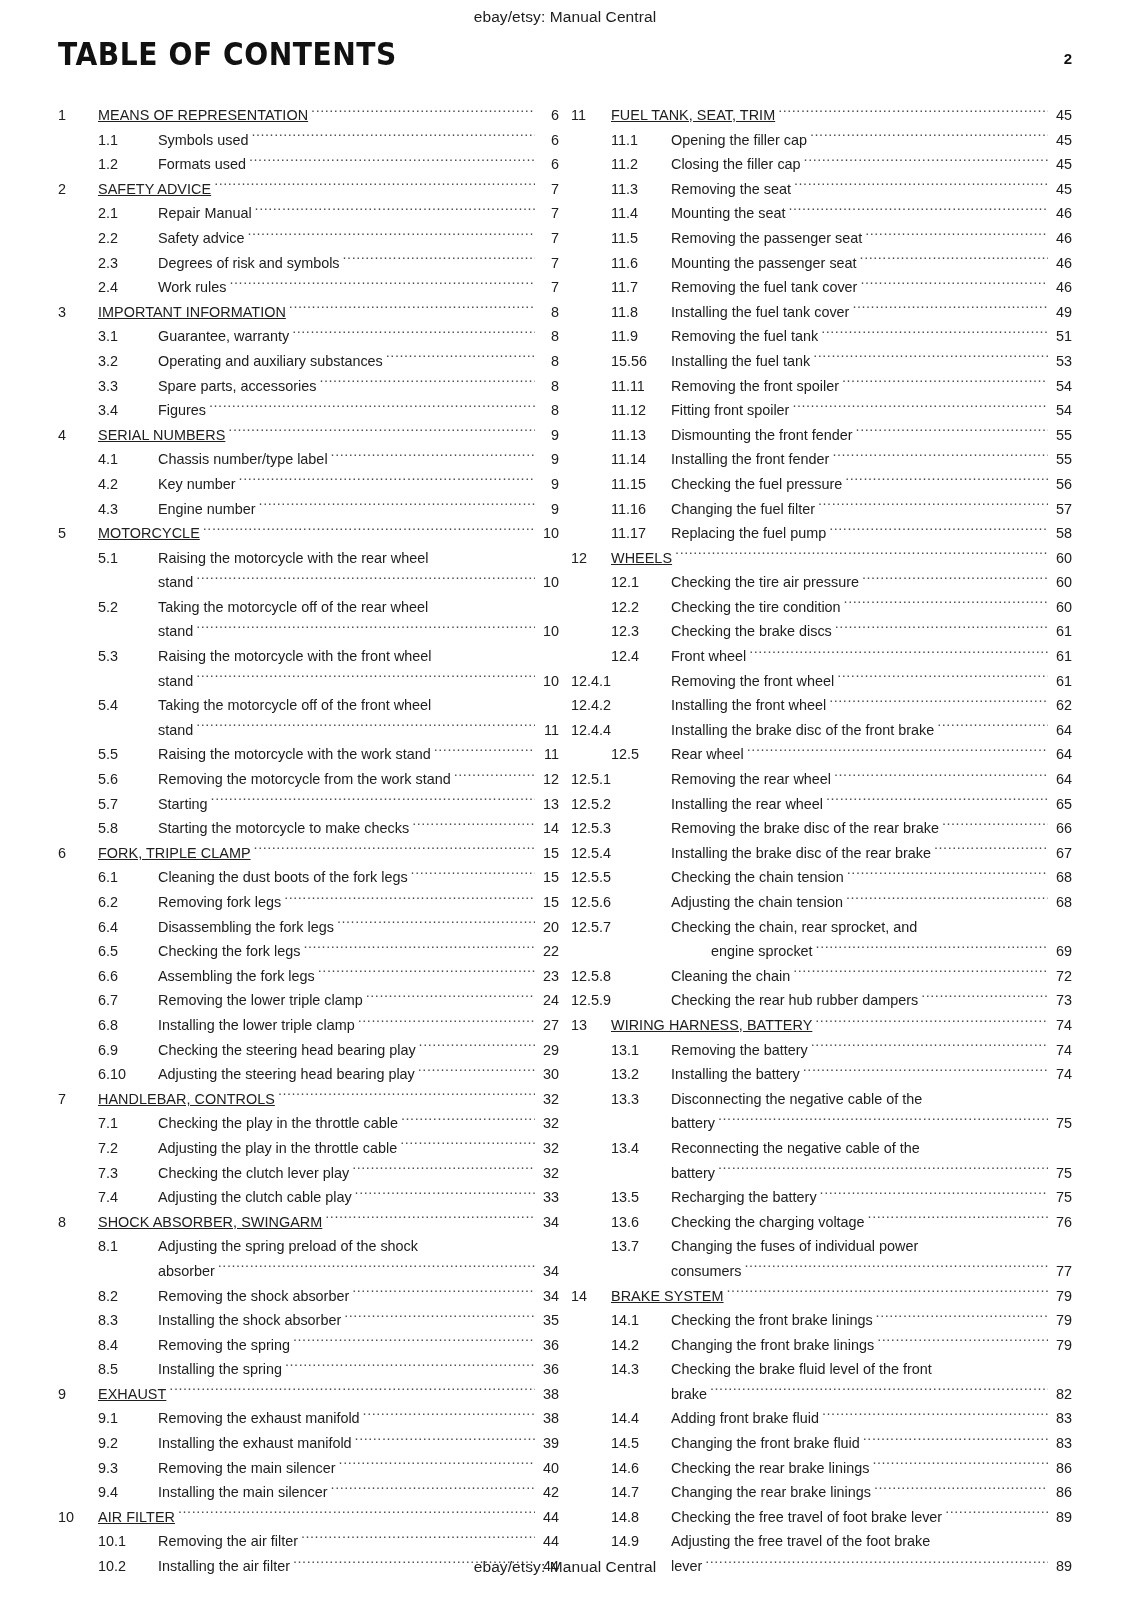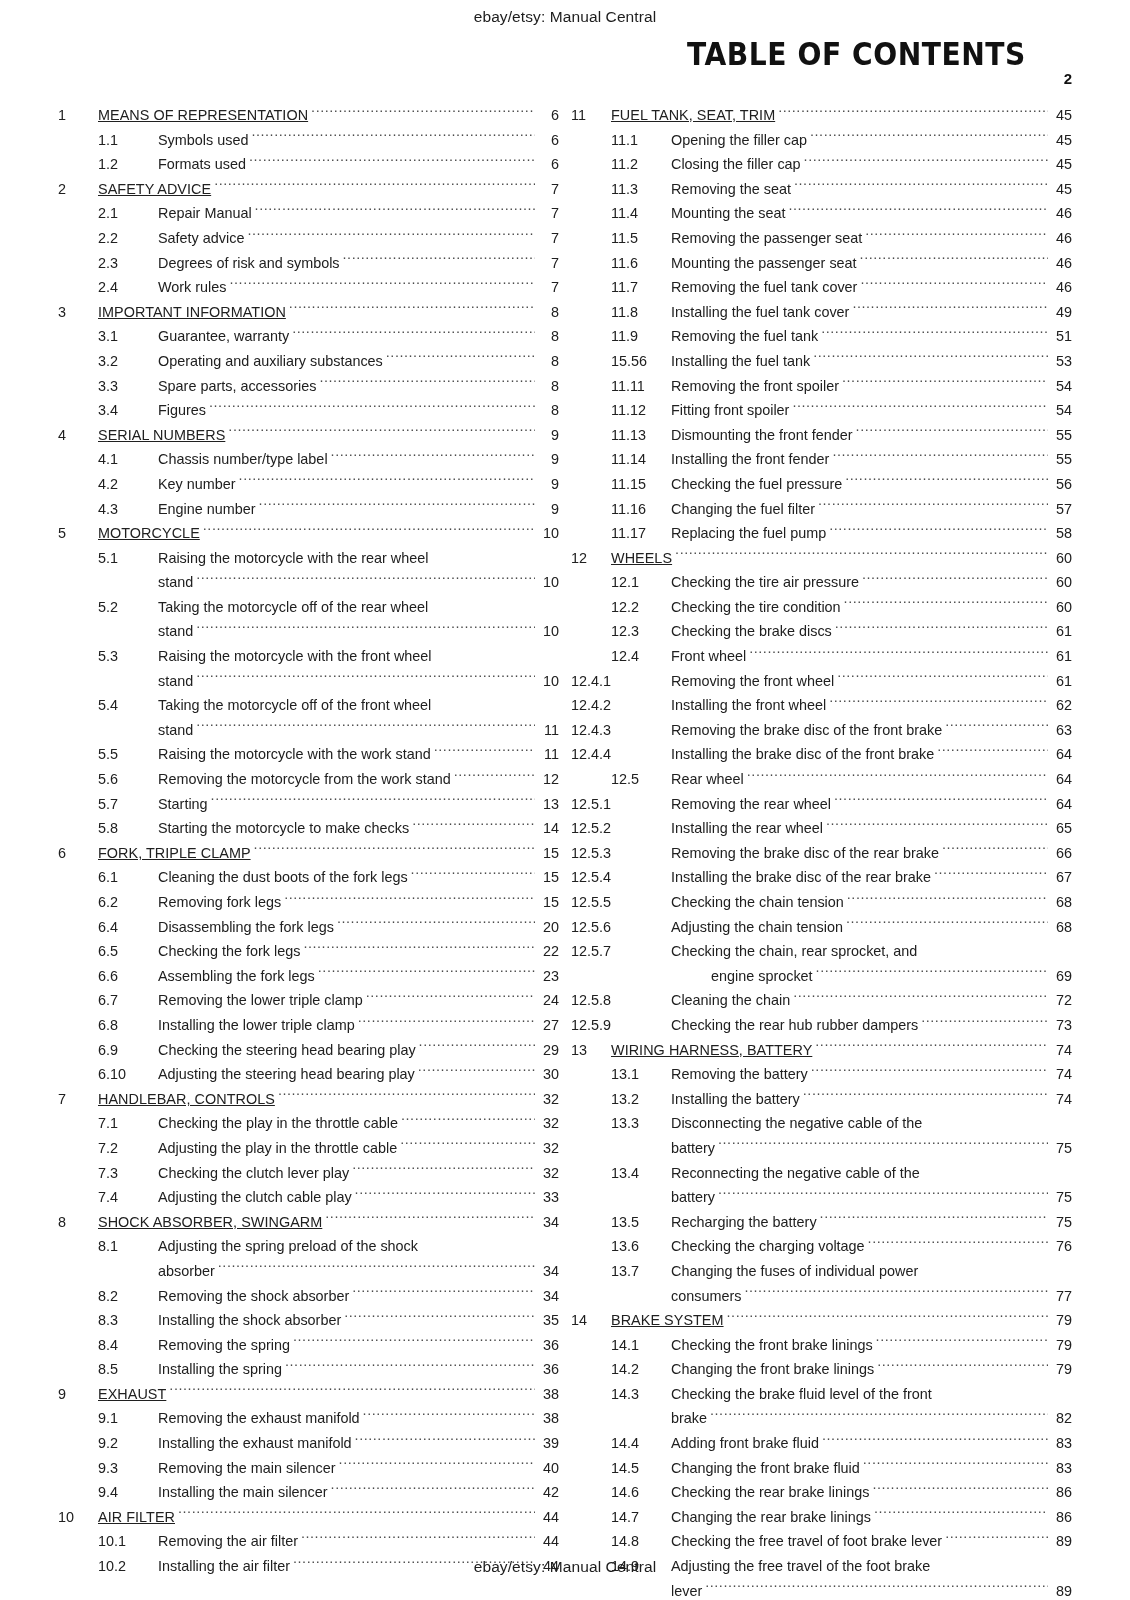--- a/index.html
+++ b/index.html
@@ -18,21 +18,21 @@
     text-align:center; font-size:15.5px; color:#1d1d1d; letter-spacing:.1px;
   }
   .runfoot {
     position:absolute; bottom:24px; left:0; width:1130px;
     text-align:center; font-size:15.5px; color:#1d1d1d; letter-spacing:.1px;
   }
 
   
   .titlerow {
     position:absolute; top:38px; left:58px; width:1014px;
-    display:flex; align-items:flex-end; justify-content:space-between;flex-direction:column;
+    display:flex; align-items:flex-end; justify-content:space-between;
   }
   .doc-title {
     font-family:"DejaVu Sans", sans-serif;
     font-weight:700; font-size:32px; line-height:1;
     letter-spacing:.6px; color:#111;
     transform:scaleX(.88); transform-origin:left bottom;
   }
   .folio { font-size:15px; font-weight:700; color:#111; padding-bottom:3px; }
 
   
@@ -749,28 +749,20 @@
         <div class="toc-entry">
           <div class="toc-line lvl3">
             <span class="num">12.4.2</span>
             <span class="txt">Installing the front wheel</span>
             <span class="leader"></span>
             <span class="pg">62</span>
           </div>
         </div>
         <div class="toc-entry">
           <div class="toc-line lvl3">
-            <span class="num">12.4.3</span>
-            <span class="txt">Removing the brake disc of the front brake</span>
-            <span class="leader"></span>
-            <span class="pg">63</span>
-          </div>
-        </div>
-        <div class="toc-entry">
-          <div class="toc-line lvl3">
             <span class="num">12.4.4</span>
             <span class="txt">Installing the brake disc of the front brake</span>
             <span class="leader"></span>
             <span class="pg">64</span>
           </div>
         </div>
         <div class="toc-entry">
           <div class="toc-line lvl2">
             <span class="num">12.5</span>
             <span class="txt">Rear wheel</span>

